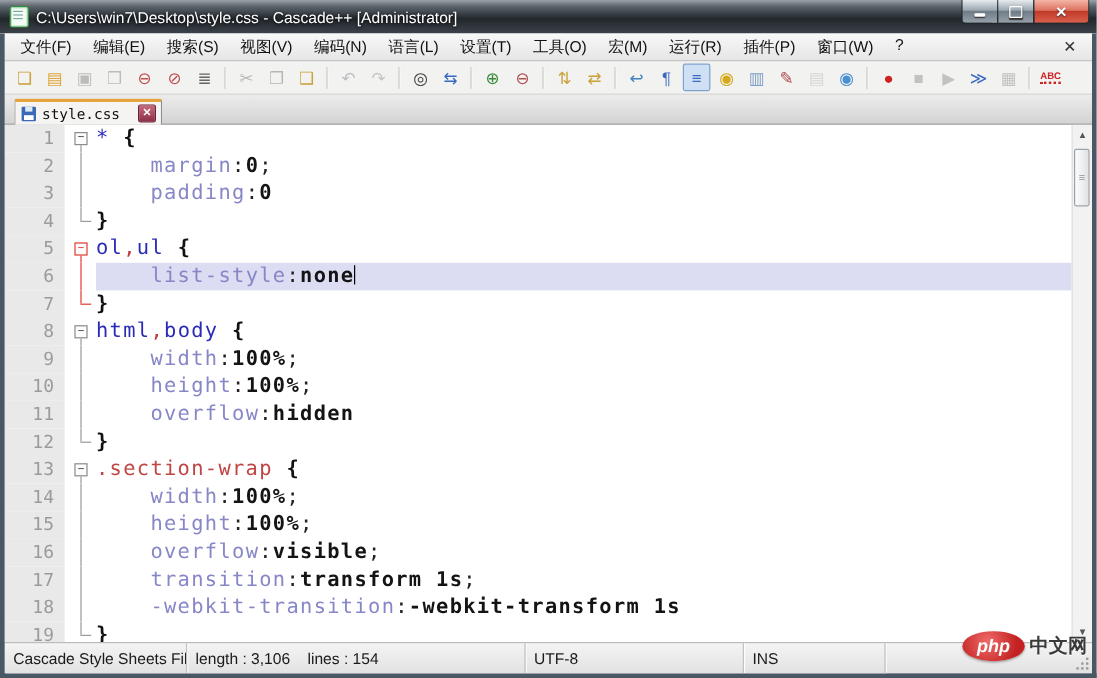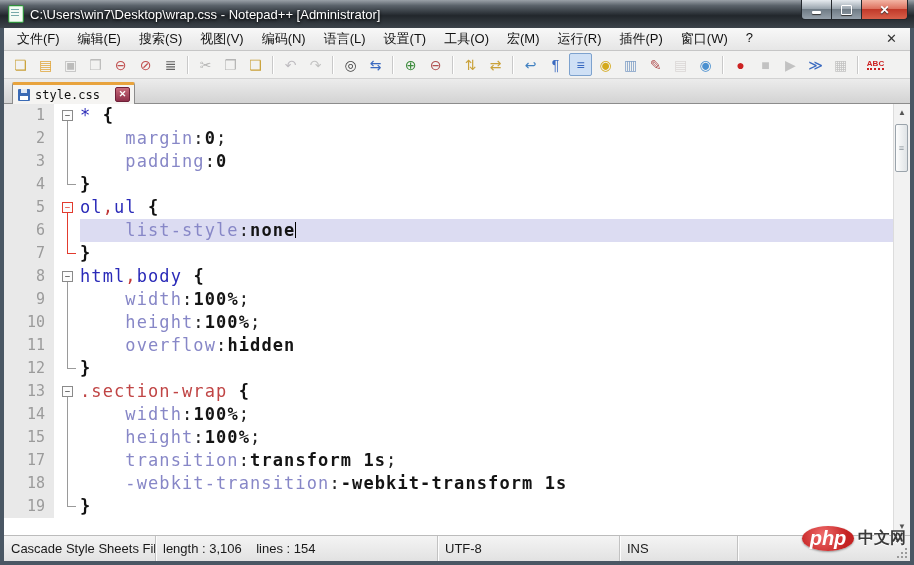--- a/index.html
+++ b/index.html
@@ -90,32 +90,32 @@
   .sb-sec:nth-of-type(3){width:182px;}
   .sb-sec:nth-of-type(4){width:118px;}
   .sb-sec:nth-of-type(5){width:112px;}
   .sb-sec:nth-of-type(6){flex:1;border-right:none;}
   .grip{position:absolute;right:2px;bottom:2px;width:13px;height:13px;}
   .grip::after{content:"";position:absolute;right:1px;bottom:1px;width:2px;height:2px;background:#9a9a9a;
     box-shadow:-4px 0 #9a9a9a,-8px 0 #9a9a9a,0 -4px #9a9a9a,-4px -4px #9a9a9a,0 -8px #9a9a9a;}
   
   .watermark{position:absolute;right:8px;bottom:14px;display:flex;align-items:center;z-index:60;}
   .wm-php{width:52px;height:25px;border-radius:50%;background:radial-gradient(circle at 40% 35%,#ef6a6a,#c42222 70%);
-          color:#fff;font-style:italic;font-weight:bold;font-size:20px;line-height:25px;text-align:center;
+          color:#fff;font-style:italic;font-weight:bold;font-size:15px;line-height:25px;text-align:center;
           box-shadow:0 1px 2px rgba(0,0,0,.35);}
   .wm-cn{margin-left:4px;font-size:16px;font-weight:bold;color:#3a3a3a;text-shadow:0 1px 0 #fff;}
 </style>
 </head>
 <body>
 
 <div class="window">
 
   <div class="titlebar">
     <div class="np-icon"></div>
-    <div class="title-text">C:\Users\win7\Desktop\wrap.css - Notepad++ [Administrator]</div>
+    <div class="title-text">C:\Users\win7\Desktop\style.css - Cascade++ [Administrator]</div>
     <div class="win-controls">
       <div class="wc wc-min">
           <span></span>
         </div>
       <div class="wc wc-max">
           <span></span>
         </div>
       <div class="wc wc-close">
           <span>✕</span>
         </div>
@@ -366,20 +366,27 @@
             <div class="code"><span class="t-d">    </span><span class="t-prop">width</span><span class="t-pun">:</span><span class="t-val">100%</span><span class="t-pun">;</span></div>
           </div>
           <div class="row">
             <div class="ln">15</div>
             <div class="fold">
               <span class="vline"></span>
             </div>
             <div class="code"><span class="t-d">    </span><span class="t-prop">height</span><span class="t-pun">:</span><span class="t-val">100%</span><span class="t-pun">;</span></div>
           </div>
           <div class="row">
+            <div class="ln">16</div>
+            <div class="fold">
+              <span class="vline"></span>
+            </div>
+            <div class="code"><span class="t-d">    </span><span class="t-prop">overflow</span><span class="t-pun">:</span><span class="t-val">visible</span><span class="t-pun">;</span></div>
+          </div>
+          <div class="row">
             <div class="ln">17</div>
             <div class="fold">
               <span class="vline"></span>
             </div>
             <div class="code"><span class="t-d">    </span><span class="t-prop">transition</span><span class="t-pun">:</span><span class="t-val">transform 1s</span><span class="t-pun">;</span></div>
           </div>
           <div class="row">
             <div class="ln">18</div>
             <div class="fold">
               <span class="vline"></span>

